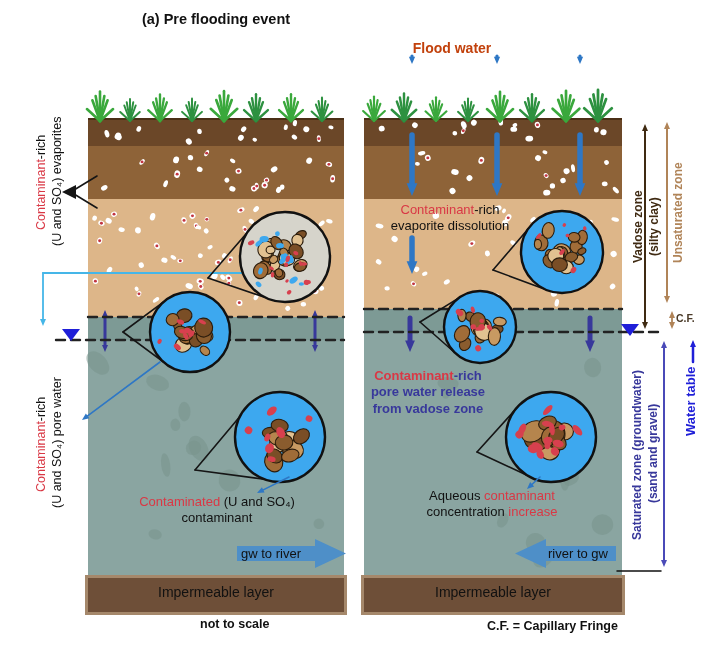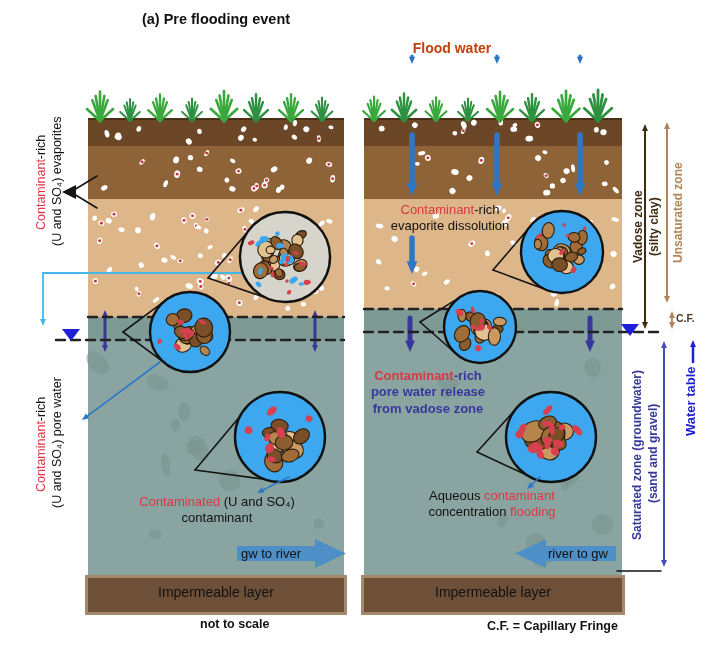--- a/index.html
+++ b/index.html
@@ -721,21 +721,21 @@
   </div>
 
   <div class="t center bold navy" style="left:358px;top:368px;width:140px;font-size:13px;">
     <span class="red">Contaminant</span><span>-rich</span><br>
     <span>pore water release</span><br>
     <span>from vadose zone</span>
   </div>
 
   <div class="t center" style="left:410px;top:488px;width:164px;font-size:13px;">
     <span>Aqueous </span><span class="red">contaminant</span><br>
-    <span>concentration </span><span class="red">flooding</span>
+    <span>concentration </span><span class="red">increase</span>
   </div>
 
   <div class="t center" style="left:119px;top:494px;width:196px;font-size:13px;text-align:center;">
     <span class="red">Contaminated</span><span> (U and SO₄)</span><br>
     <span>contaminant</span>
   </div>
 
   <div class="t" style="left:241px;top:546px;font-size:13px;">gw to river</div>
   <div class="t" style="left:548px;top:546px;font-size:13px;text-align:right;">river to gw</div>
 

